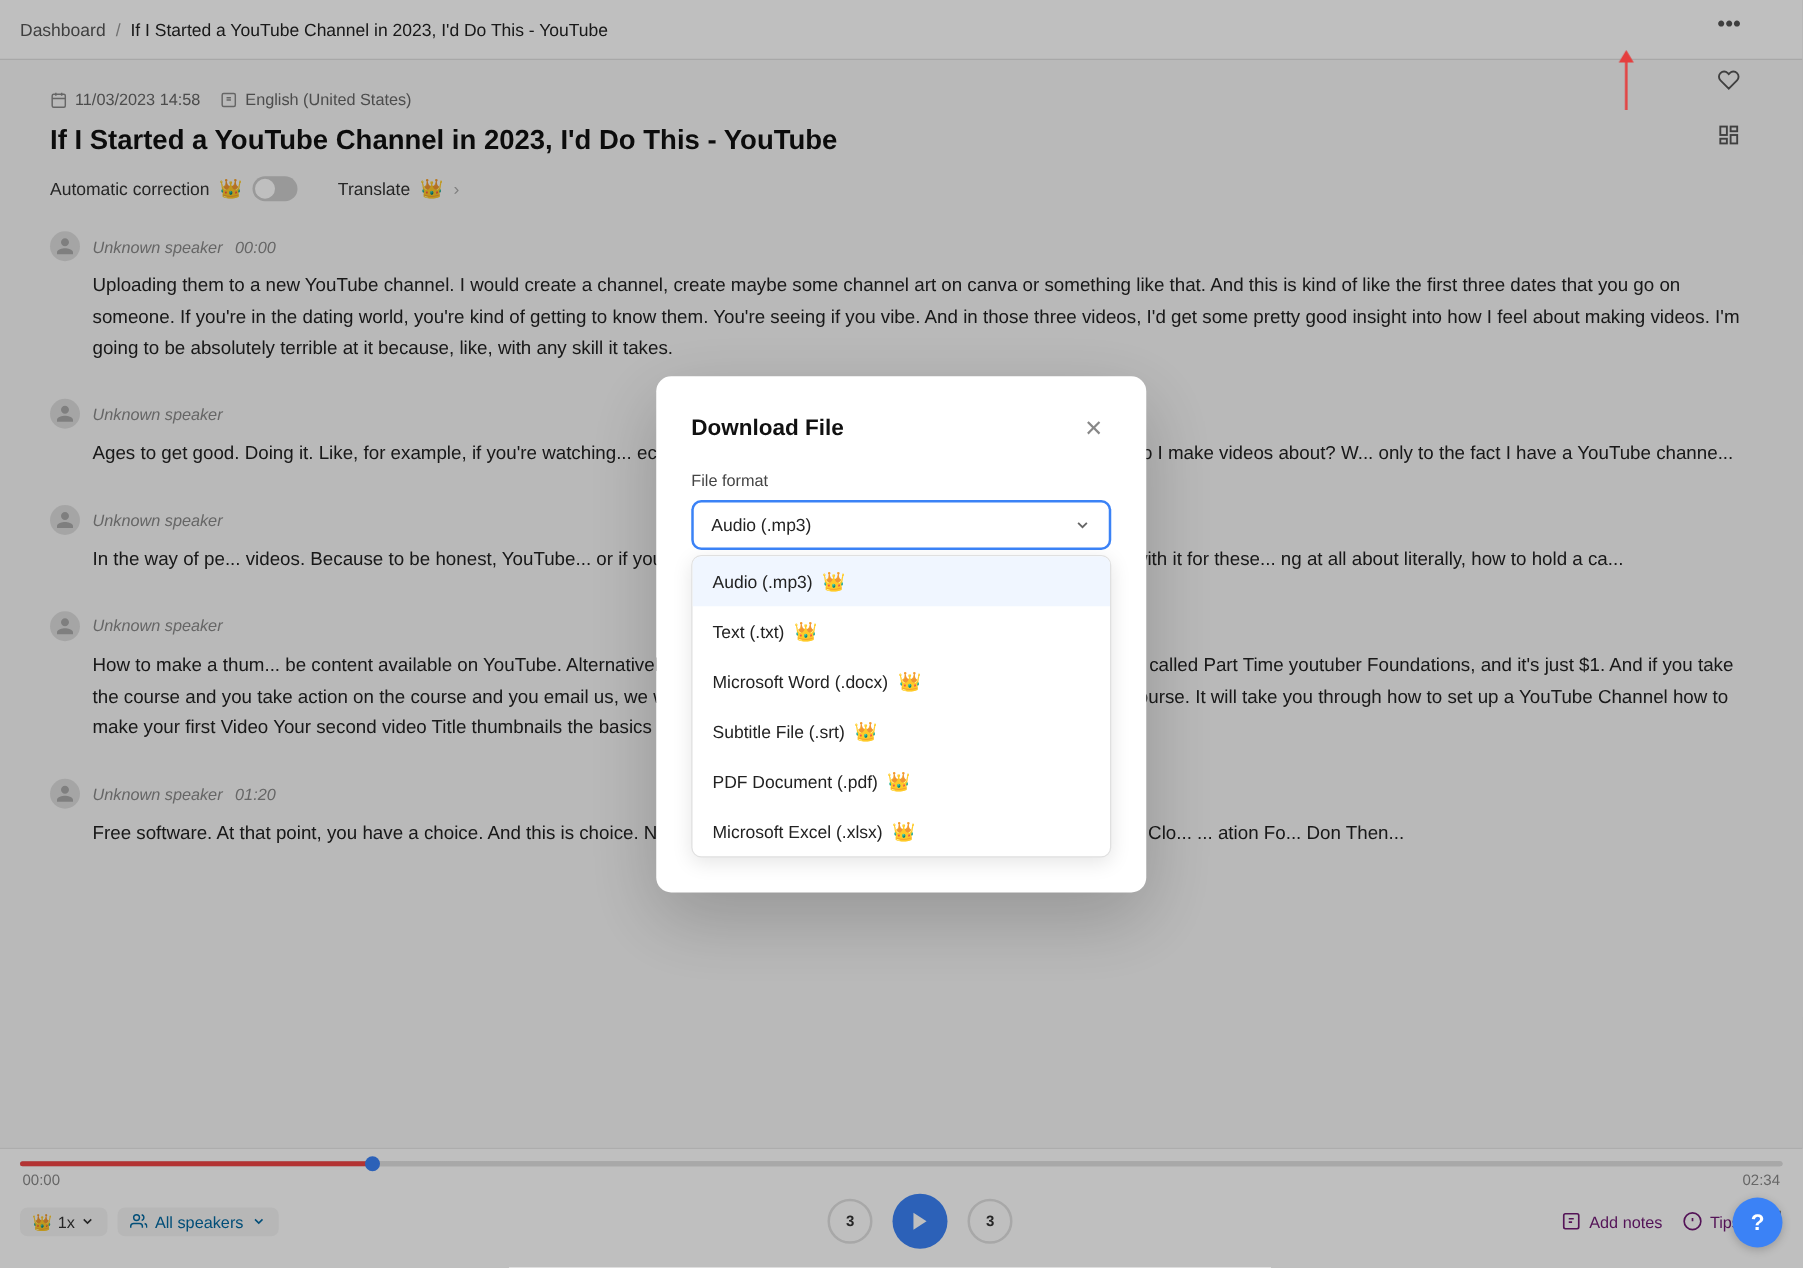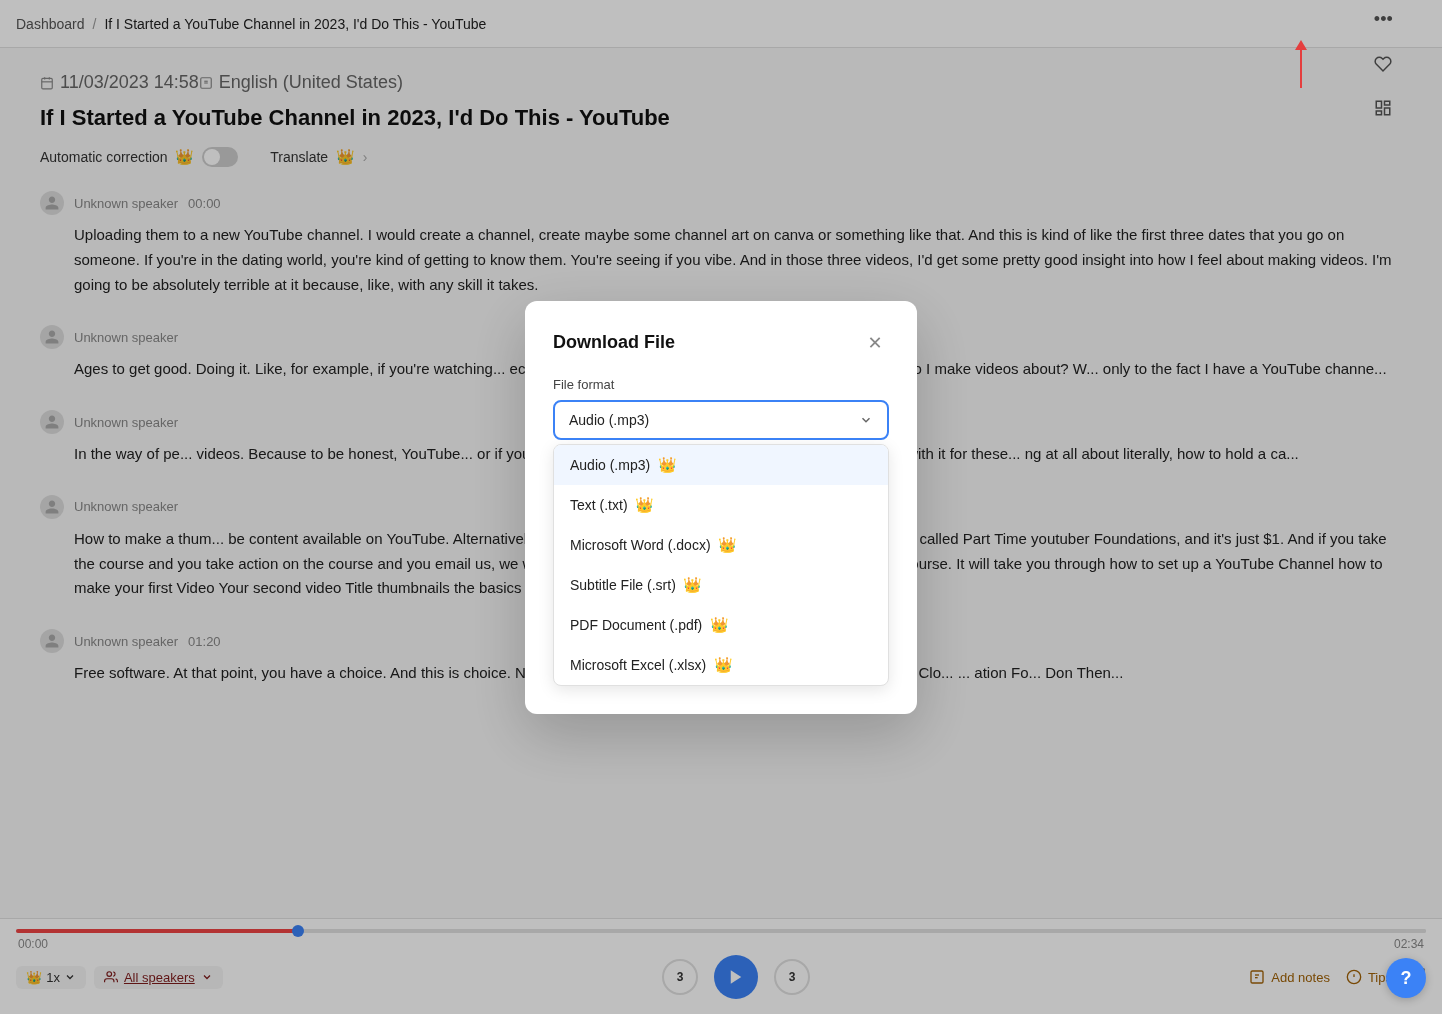--- a/index.html
+++ b/index.html
@@ -102,22 +102,23 @@
     .main {
       height: calc(100% - 48px - 96px);
       overflow-y: auto;
       padding: 24px 40px;
       background: #f7f7f7;
     }
 
     .doc-meta {
       display: flex;
       align-items: center;
+      gap: 16px;
       margin-bottom: 12px;
-      font-size: 18px;
+      font-size: 13px;
       color: #666;
     }
     .doc-meta-item {
       display: flex;
       align-items: center;
       gap: 6px;
     }
 
     .doc-title {
       font-size: 22px;
@@ -167,20 +168,21 @@
     .transcript-block {
       margin-bottom: 28px;
     }
     .speaker-line {
       display: flex;
       align-items: center;
       gap: 10px;
       margin-bottom: 8px;
       font-size: 13px;
       color: #888;
+      font-style: italic;
     }
     .speaker-avatar {
       width: 24px;
       height: 24px;
       border-radius: 50%;
       background: #ddd;
       display: flex;
       align-items: center;
       justify-content: center;
     }
@@ -264,22 +266,21 @@
     .speakers-btn {
       display: flex;
       align-items: center;
       gap: 6px;
       background: #f5f5f5;
       border: none;
       border-radius: 6px;
       padding: 4px 10px;
       font-size: 13px;
       cursor: pointer;
-      color: #7f1d1d;
-      text-decoration: underline;
+      color: #0369a1;
     }
     .player-center {
       display: flex;
       align-items: center;
       gap: 16px;
     }
     .skip-btn {
       width: 36px;
       height: 36px;
       border-radius: 50%;
@@ -310,21 +311,21 @@
       align-items: center;
       gap: 16px;
     }
     .notes-btn, .tips-btn {
       display: flex;
       align-items: center;
       gap: 6px;
       background: none;
       border: none;
       font-size: 13px;
-      color: #a16207;
+      color: #701a75;
       cursor: pointer;
     }
     .shuffle-btn {
       background: none;
       border: none;
       cursor: pointer;
       color: #444;
     }
 
     

